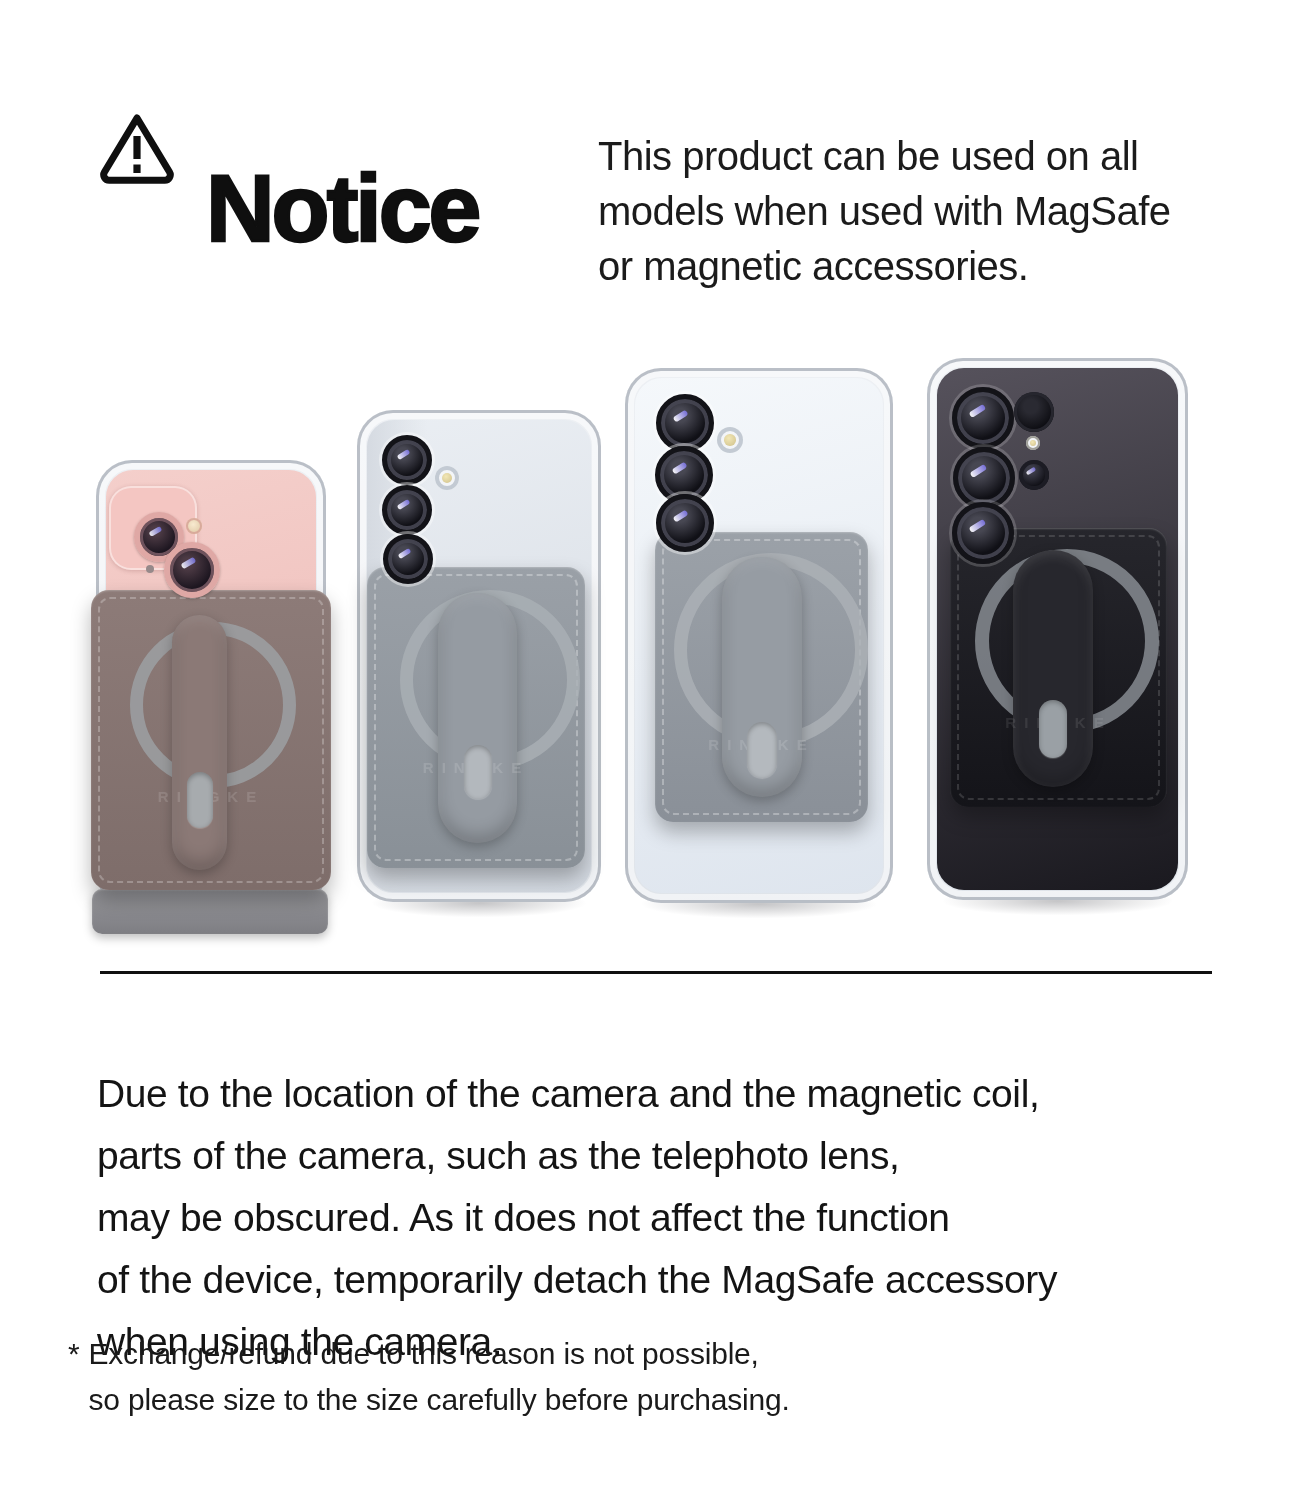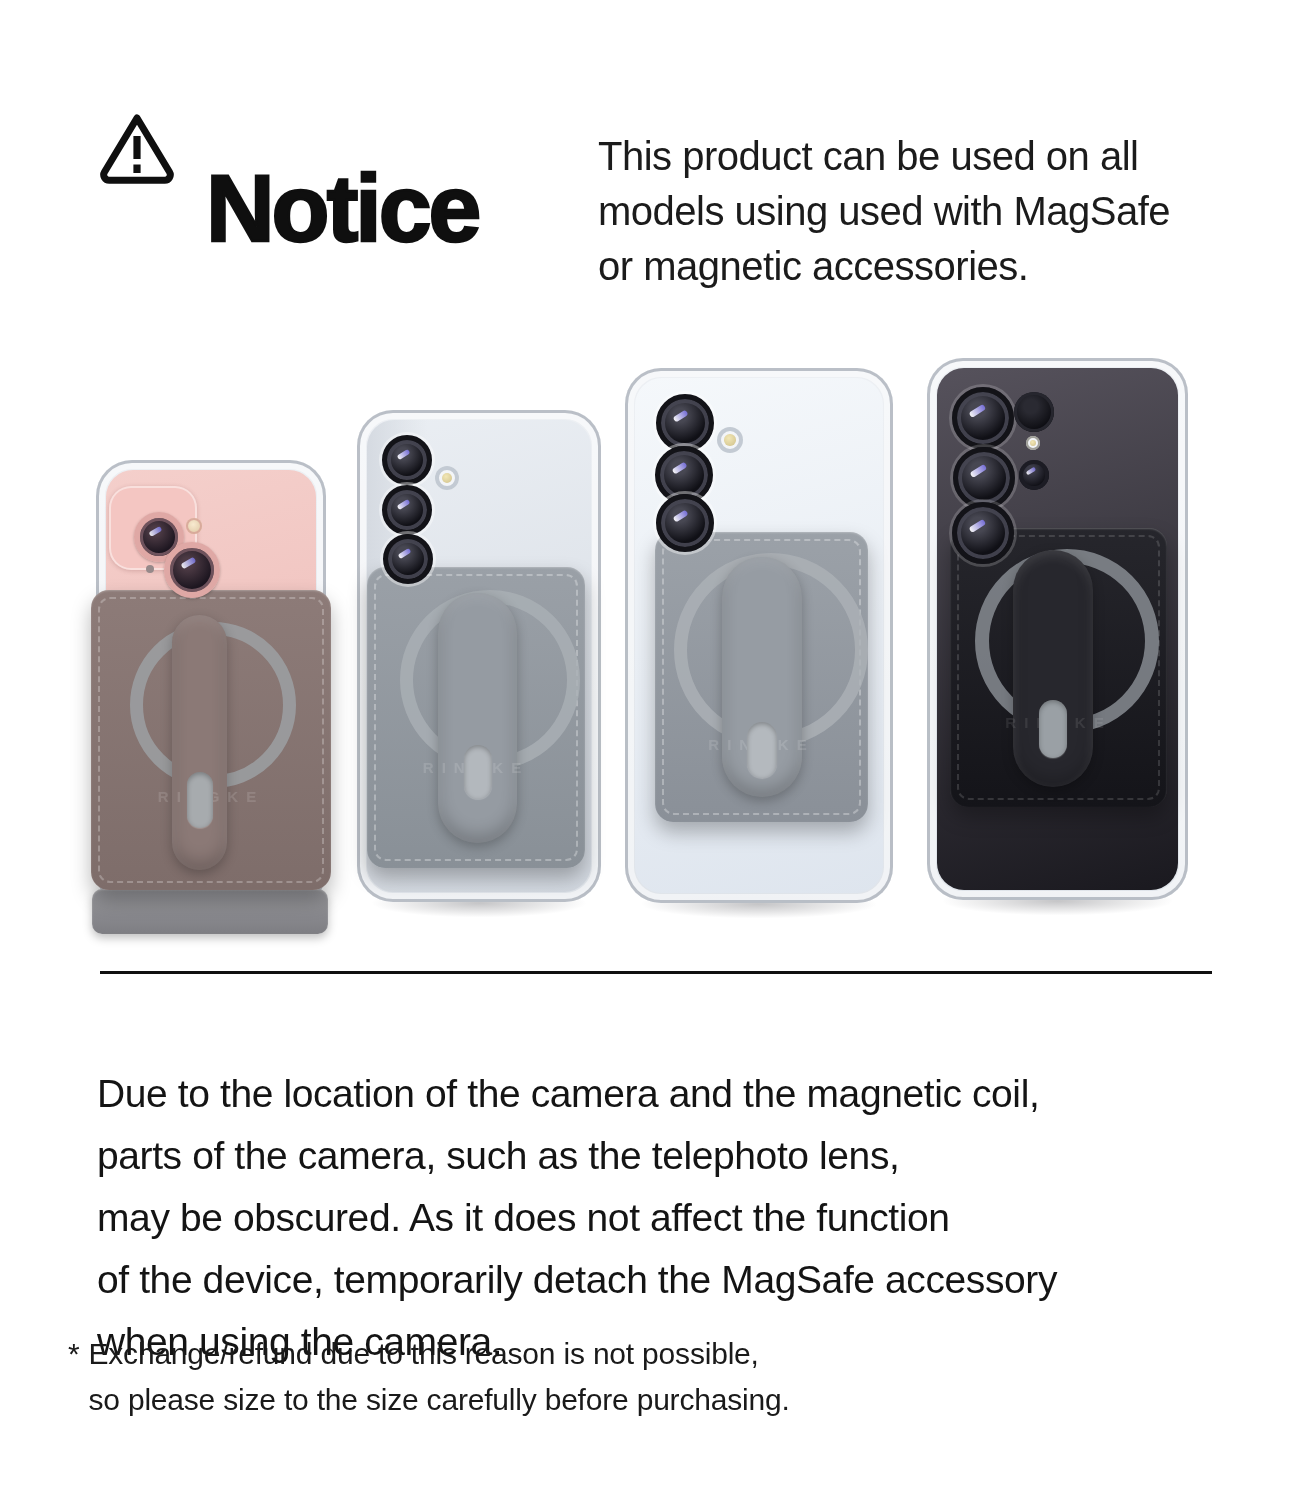--- a/index.html
+++ b/index.html
@@ -139,21 +139,21 @@
 </head>
 <body>
 
 <svg class="warn-icon" viewBox="0 0 76 72">
   <path d="M38 6 L70.5 60 a5.5 5.5 0 0 1 -4.7 8.3 H10.2 A5.5 5.5 0 0 1 5.5 60 Z" fill="none" stroke="#0f0f0f" stroke-width="7" stroke-linejoin="round"></path>
   <rect x="34.4" y="24" width="7.2" height="23" fill="#0f0f0f"></rect>
   <rect x="34.4" y="52.5" width="7.2" height="8.5" fill="#0f0f0f"></rect>
 </svg>
 <h1 class="notice-title">Notice</h1>
 <p class="head-desc">This product can be used on all
-models using used with MagSafe
+models when used with MagSafe
 or magnetic accessories.</p>
 
 <div>
 
   <div class="phone p1" aria-label="Pink iPhone in clear case with magnetic card holder stand attached" style="--b1: #f4cfcb; --b2: #edb8b4; --module: #f4c6c2; --lensring: #dfa8a5; --w1: #8d7b78; --w2: #7e6d6a; --ring: #9ea3a6; --stand: #8b7976; --pill: #a7abae; --stitch: rgba(255,255,255,0.25); --base1: #97979b; --base2: #7e7e83;">
     <div class="case"></div>
     <div class="inner"></div>
     <div class="cam-module">
       <div class="ilens ilens-a"></div>
       <div class="ilens ilens-b"></div>

